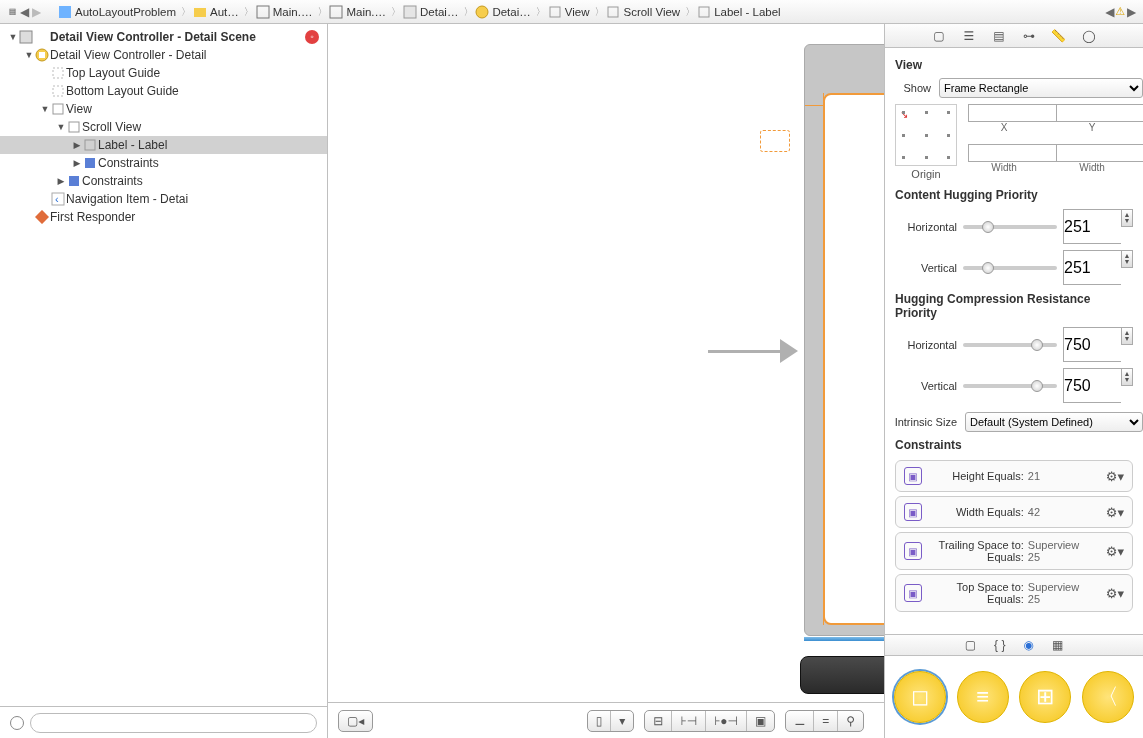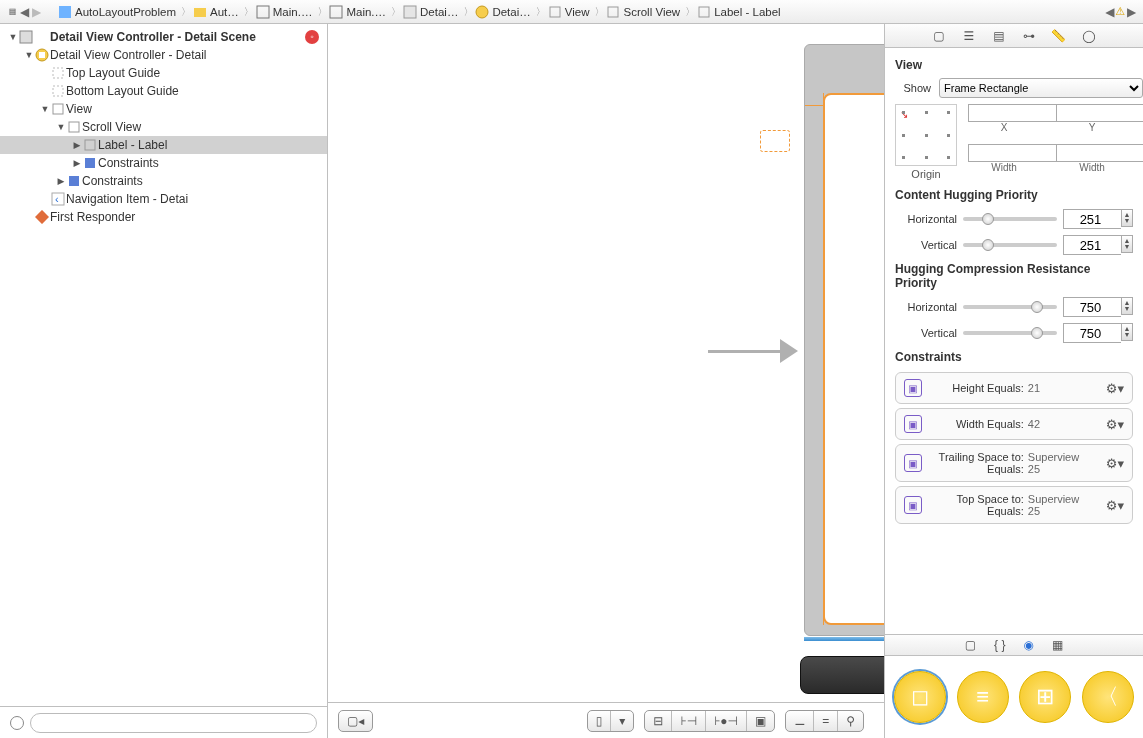--- a/index.html
+++ b/index.html
@@ -77,21 +77,21 @@
 .num-field .box { display: flex; width: 72px; }
 .num-field input { flex: 1; height: 18px; border: 1px solid #aaa; border-right:none; text-align: right; padding-right: 4px; font-size: 11px; }
 .num-field .step { width: 12px; height: 18px; border:1px solid #aaa; background:linear-gradient(#fff,#ddd); font-size:7px; display:flex; flex-direction:column; align-items:center; justify-content:center; line-height:6px; color:#555; }
 .num-field .lbl { font-size: 10px; color: #666; }
 
 .prio-row { display: flex; align-items: center; padding: 3px 10px; gap: 6px; }
 .prio-row .key { width: 62px; text-align: right; font-size: 11px; }
 .prio-row .slider { flex: 1; height: 4px; background: #ccc; border-radius: 2px; position: relative; }
 .prio-row .slider .knob { position: absolute; top: -4px; width: 12px; height: 12px; background: radial-gradient(#fff,#ccc); border:1px solid #999; border-radius: 6px; }
 .prio-row .val { display:flex; }
-.prio-row .val input { width: 58px; height: 20px; border:1px solid #aaa; border-right:none; text-align:center; padding-right:4px; font-size:13px; }
+.prio-row .val input { width: 58px; height: 35px; border:1px solid #aaa; border-right:none; text-align:left; padding-right:4px; font-size:16px; }
 .prio-row .val .step { width:12px; height:18px; border:1px solid #aaa; background:linear-gradient(#fff,#ddd); font-size:7px; display:flex; flex-direction:column; align-items:center; justify-content:center; line-height:6px; color:#555; }
 
 .constraint-card { margin: 4px 10px; border: 1px solid #ccc; border-radius: 6px; background: #fafafa; display: flex; align-items: center; padding: 6px 8px; gap: 8px; }
 .constraint-card .ci { width: 18px; height: 18px; border: 1px solid #7a5cc7; color: #7a5cc7; border-radius: 3px; display:flex; align-items:center; justify-content:center; font-size:10px; }
 .constraint-card .txts { flex: 1; font-size: 11px; }
 .constraint-card .txts .ln { display:flex; justify-content:flex-end; gap:4px; }
 .constraint-card .txts .k { text-align:right; }
 .constraint-card .txts .v { width: 70px; color:#666; text-align:left; }
 .constraint-card .gear { color:#555; font-size:13px; }
 
@@ -464,20 +464,24 @@
           <span class="key">Vertical</span>
           <div class="slider">
             <div class="knob" style="left:72%;"></div>
           </div>
           <div class="val">
             <input value="750" style="">
             <div class="step">▲<br>▼</div>
           </div>
         </div>
 
+      <div class="form-row" style="margin-top:4px;">
+        <span class="key" style="width:80px;">Intrinsic Size</span>
+        <select><option>Default (System Defined)</option></select>
+      </div>
 
       <div class="sect-title">Constraints</div>
       <div id="constraints-list">
           <div class="constraint-card">
             <div class="ci">▣</div>
             <div class="txts">
               <div class="ln">
                 <span class="k">Height Equals:</span>
                 <span class="v">21</span>
               </div>

